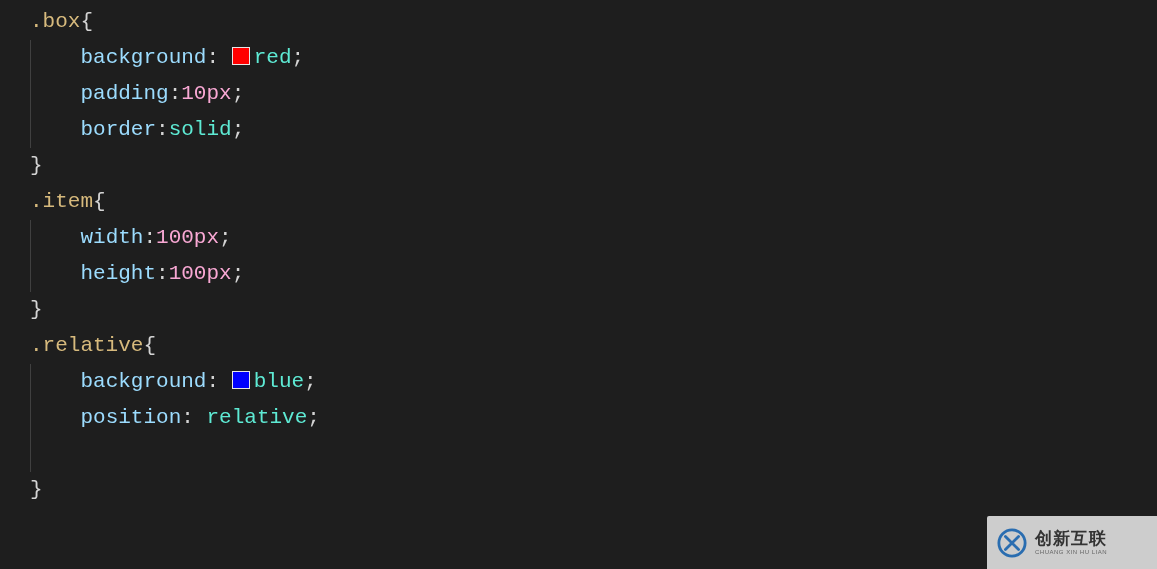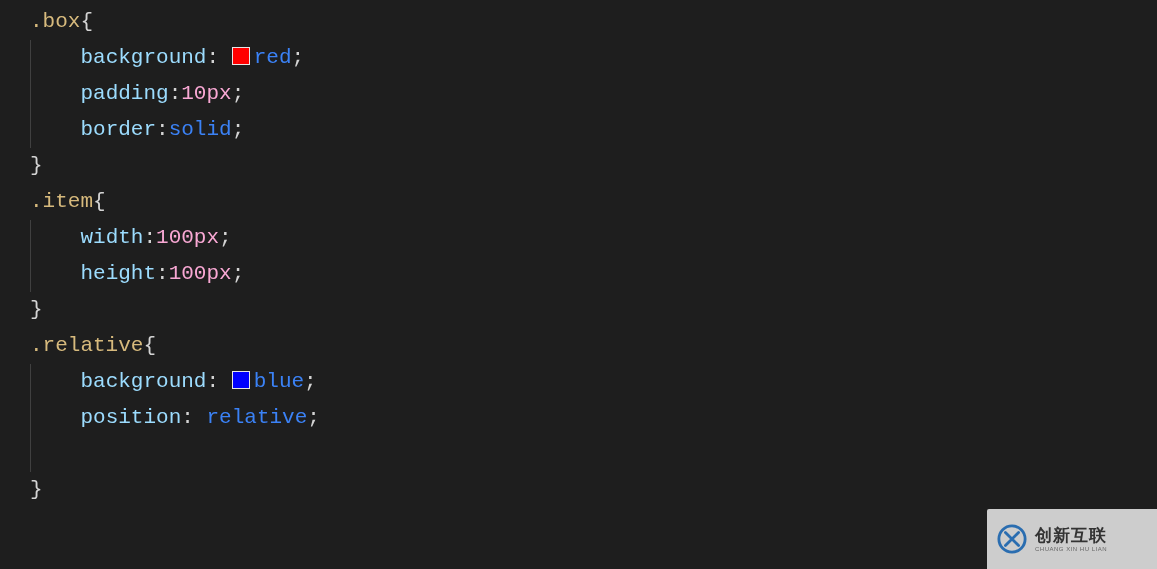--- a/index.html
+++ b/index.html
@@ -32,38 +32,38 @@
     height: 36px;
     vertical-align: top;
     position: absolute;
     left: 0;
     top: 0;
   }
   .selector   { color: #d7ba7d; }
   .brace      { color: #d4d4d4; }
   .prop       { color: #9cdcfe; }
   .punct      { color: #d4d4d4; }
-  .value      { color: #3b82f6; text-align: right; }
+  .value      { color: #5eead4; text-align: right; }
   .number     { color: #f9a8d4; }
 
   .swatch {
     display: inline-block;
     width: 18px;
     height: 18px;
     border: 1px solid #e6e6e6;
     vertical-align: -2px;
     margin-right: 4px;
   }
 
   .watermark {
     position: absolute;
     right: 0;
     bottom: 0;
     width: 170px;
-    height: 60px;
+    height: 53px;
     background: rgba(255,255,255,0.78);
     border-top-left-radius: 2px;
     display: flex;
     align-items: center;
     padding: 0 10px;
     gap: 8px;
   }
   .wm-logo {
     width: 30px;
     height: 30px;

